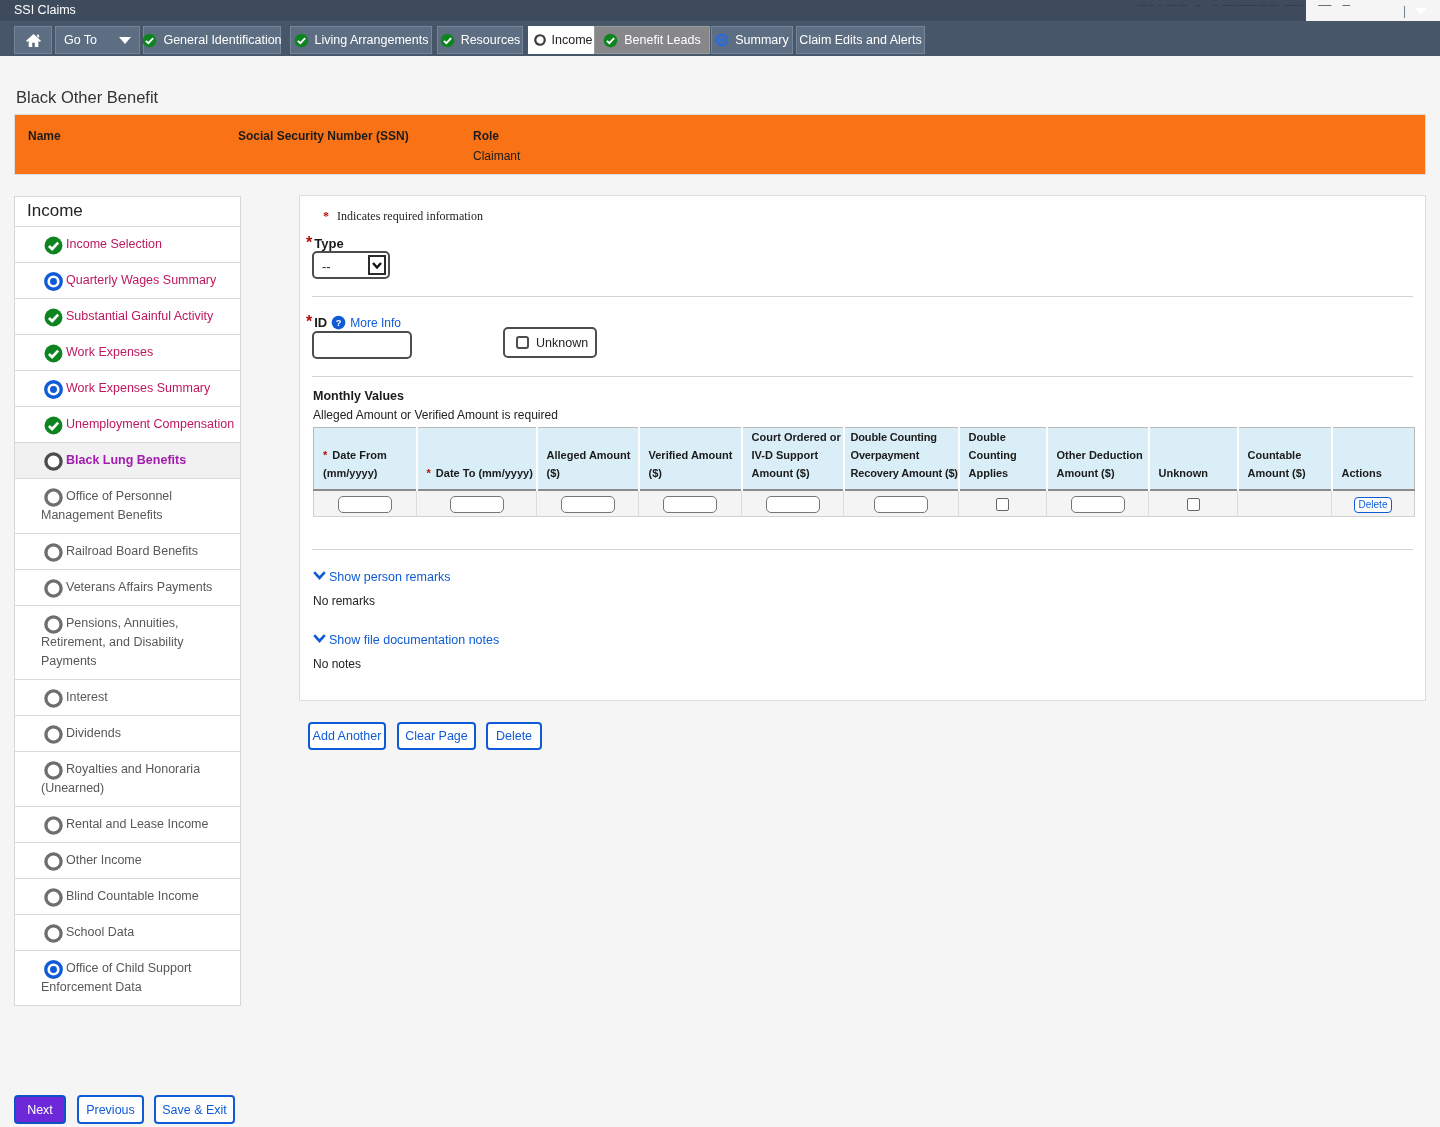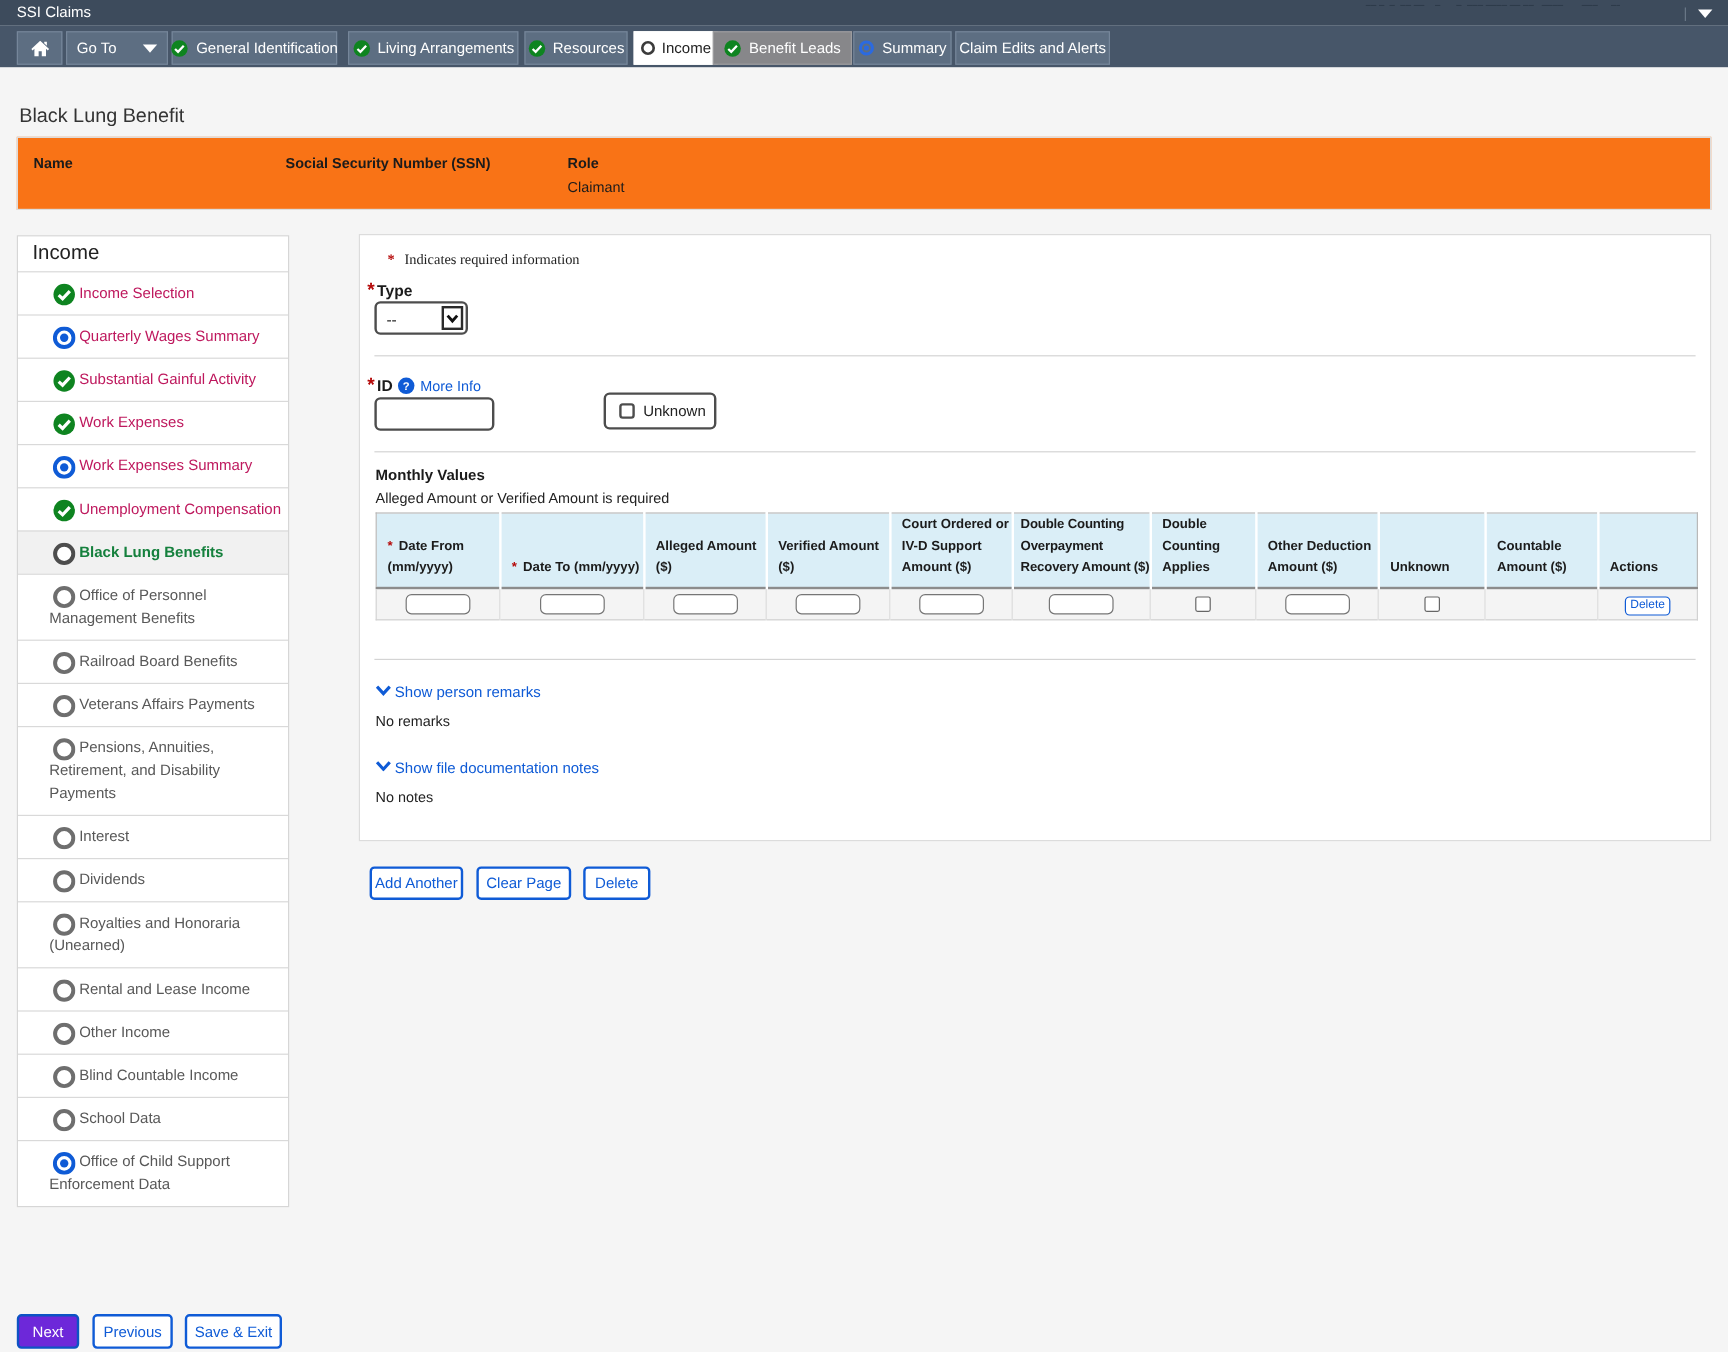--- a/index.html
+++ b/index.html
@@ -1,20 +1,20 @@
 <!DOCTYPE html>
 <html><head>
 <meta charset="utf-8">
 <title>SSI Claims</title>
 <style>
 * { margin:0; padding:0; box-sizing:border-box; }
 html,body { width:1440px; height:1127px; }
 body { font-family:"Liberation Sans", sans-serif; background:#f5f5f5; position:relative; overflow:hidden; }
 
-.topbar { position:absolute; left:0; top:0; width:1440px; height:21px; background:#3d4b5c;text-decoration:underline; }
+.topbar { position:absolute; left:0; top:0; width:1306px; height:21px; background:#3d4b5c;text-decoration:underline; }
 .topbar .title { position:absolute; left:14px; top:3px; color:#fff; font-size:12.5px; }
 .topbar .faint { position:absolute; left:1138px; top:0px; width:212px; overflow:hidden; white-space:nowrap; color:#2d3a49; font-size:8px; font-weight:bold; }
 .topbar .sep { position:absolute; left:1403px; top:4px; color:#6b7988; font-size:12px; }
 .topbar .caret { position:absolute; left:1415px; top:8px; width:0; height:0; border-left:6px solid transparent; border-right:6px solid transparent; border-top:7px solid #fff; }
 
 .navbar { position:absolute; left:0; top:21px; width:1440px; height:35px; background:#475669; }
 .tile { position:absolute; top:5px; height:28px; background:#5d6e82; border:1px solid #76869a; color:#fff; font-size:12.5px; display:flex; align-items:center; justify-content:center; white-space:nowrap; }
 .tile .ic { margin-right:6px; display:inline-flex; }
 .tile.white { background:#fff; border-color:#fff; color:#222; }
 .tile.tan { background:#87878a; border-color:#9b9b9e; }
@@ -25,21 +25,21 @@
 .infobox { position:absolute; left:14px; top:114px; width:1412px; height:61px; background:#f97316; border:1px solid #dcdcdc; }
 .infobox .col { position:absolute; top:14px; font-size:12px; font-weight:bold; color:#1b1b1b; }
 .infobox .val { position:absolute; top:34px; font-size:12px; color:#1b1b1b; }
 
 .sidebar { position:absolute; left:14px; top:196px; width:227px; background:#fff; border:1px solid #d6d6d6; }
 .sidebar .head { font-size:17px; color:#222; padding:4px 0 5px 12px; line-height:20px; }
 .sidebar ul { list-style:none; }
 .sidebar li { position:relative; border-top:1px solid #d9d9d9; padding:8px 4px 8px 26px; font-size:12.5px; line-height:19px; color:#585858; text-indent:25px; }
 .sidebar li .ic { position:absolute; left:29px; top:9px; }
 .sidebar li a { color:#be185d; text-decoration:none; }
-.sidebar li.cur { background:#f1f1f1; font-weight:bold; color:#15803d; }
+.sidebar li.cur { background:#f1f1f1; font-weight:bold; color:#a21caf; }
 
 .panel { position:absolute; left:299px; top:195px; width:1127px; height:506px; background:#fff; border:1px solid #dcdcdc; }
 .req { position:absolute; left:23px; top:13px; font-size:12px; color:#222;font-family:Liberation Serif, serif; }
 .star { color:#b50909; font-weight:bold; margin-right:2px; }
 .lbl { font-size:13px; font-weight:bold; color:#1b1b1b; }
 .typelbl { position:absolute; left:6px; top:38px; }
 .selectbox { position:absolute; left:12px; top:55px; width:78px; height:28px; background:#fff; border:2px solid #4d4d4d; border-radius:5px; }
 .selectbox .txt { position:absolute; left:8px; top:6px; font-size:13px; color:#222; }
 .selectbox .btn { position:absolute; right:2px; top:2px; width:18px; height:20px; border:2px solid #2b2b2b; background:#fff; display:flex; align-items:center; justify-content:center; }
 .hr { position:absolute; left:12px; width:1101px; border-top:1px solid #d4d4d4; }
@@ -118,21 +118,21 @@
       </span>Benefit Leads</div>
   <div class="tile" style="left:711px;width:82px;"><span class="ic">
         <svg class="icn" width="14" height="14" viewBox="0 0 24 24">
           <circle cx="12" cy="12" r="8.6" fill="none" stroke="#2b6ae0" stroke-width="4.4"></circle>
           <circle cx="12" cy="12" r="3.6" fill="#2b6ae0"></circle>
         </svg>
       </span>Summary</div>
   <div class="tile" style="left:796px;width:129px;">Claim Edits and Alerts</div>
 </div>
 
-<div class="h1">Black Lung Benefit</div>
+<div class="h1">Black Other Benefit</div>
 <div class="infobox">
   <span class="col" style="left:13px;">Name</span>
   <span class="col" style="left:223px;">Social Security Number (SSN)</span>
   <span class="col" style="left:458px;">Role</span>
   <span class="val" style="left:458px;">Claimant</span>
 </div>
 
 <div class="sidebar">
   <div class="head">Income</div>
   <ul>

